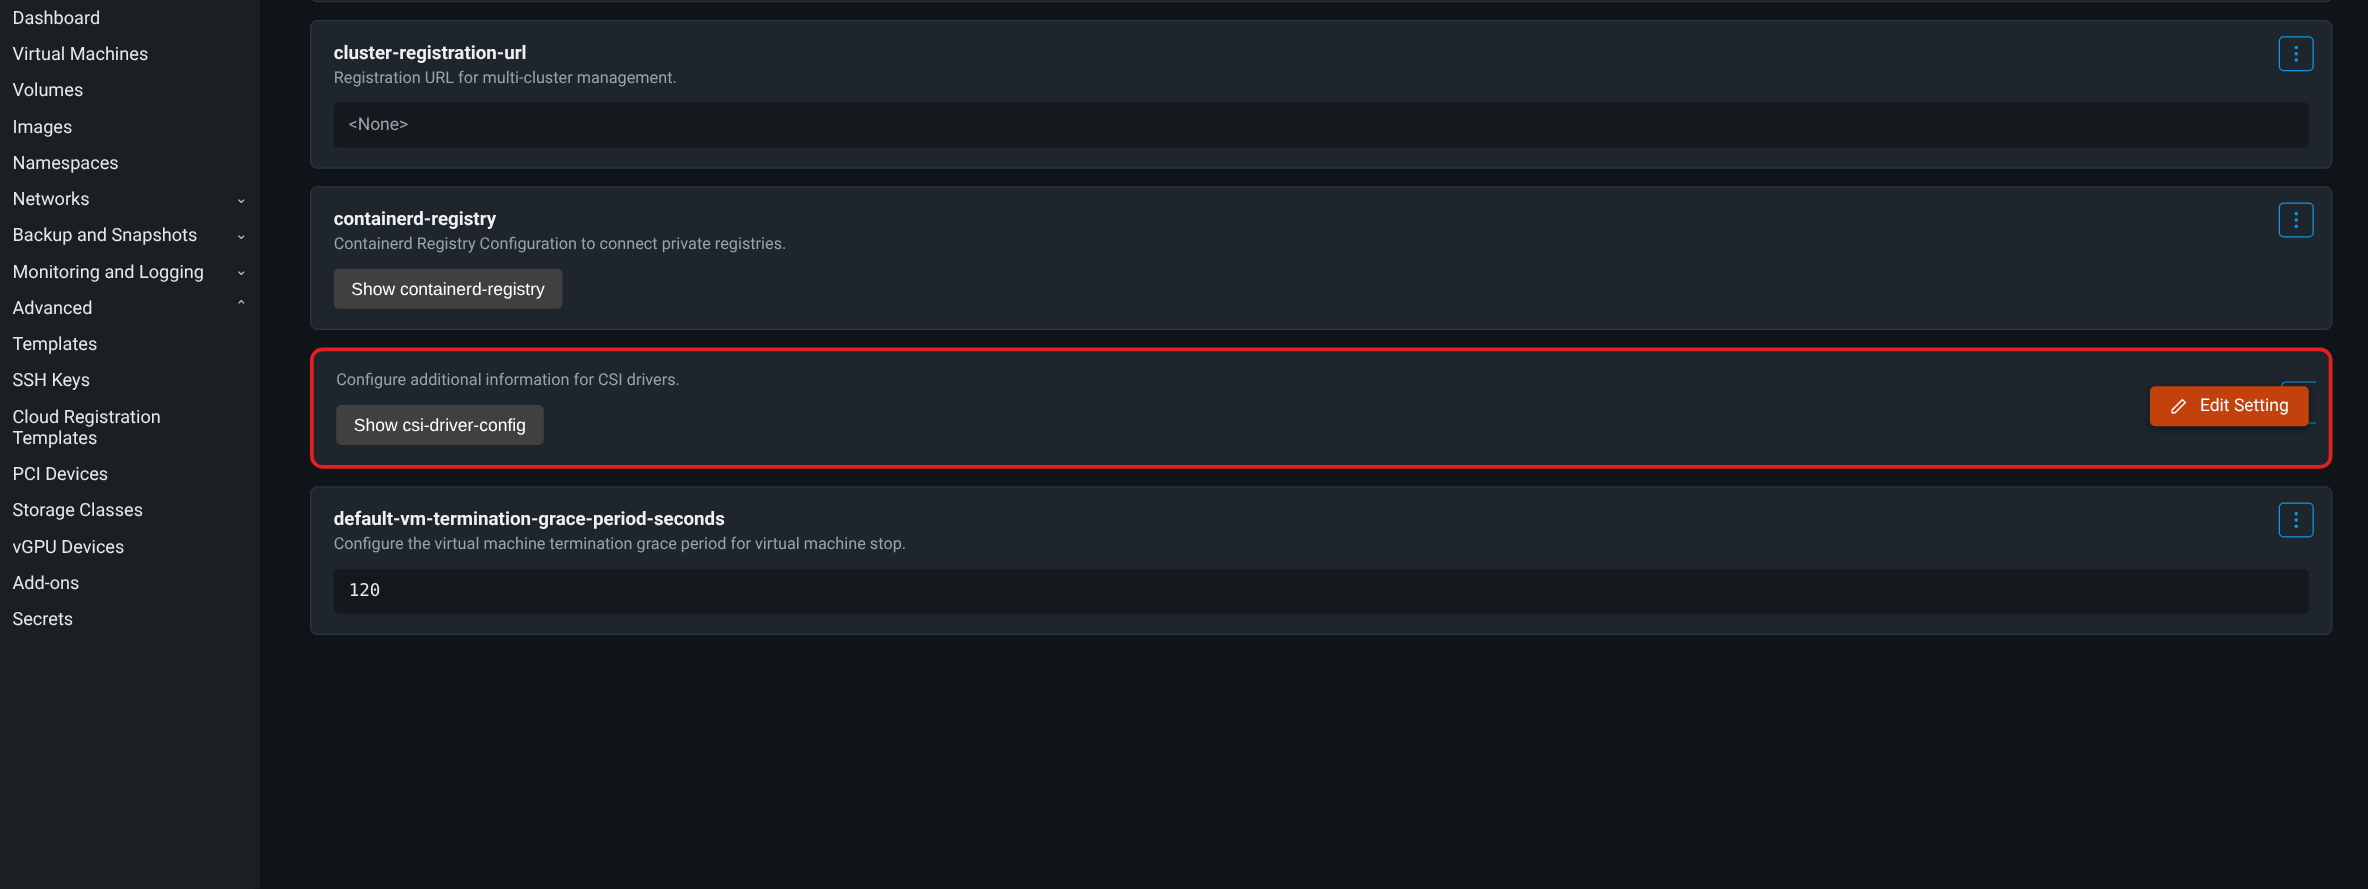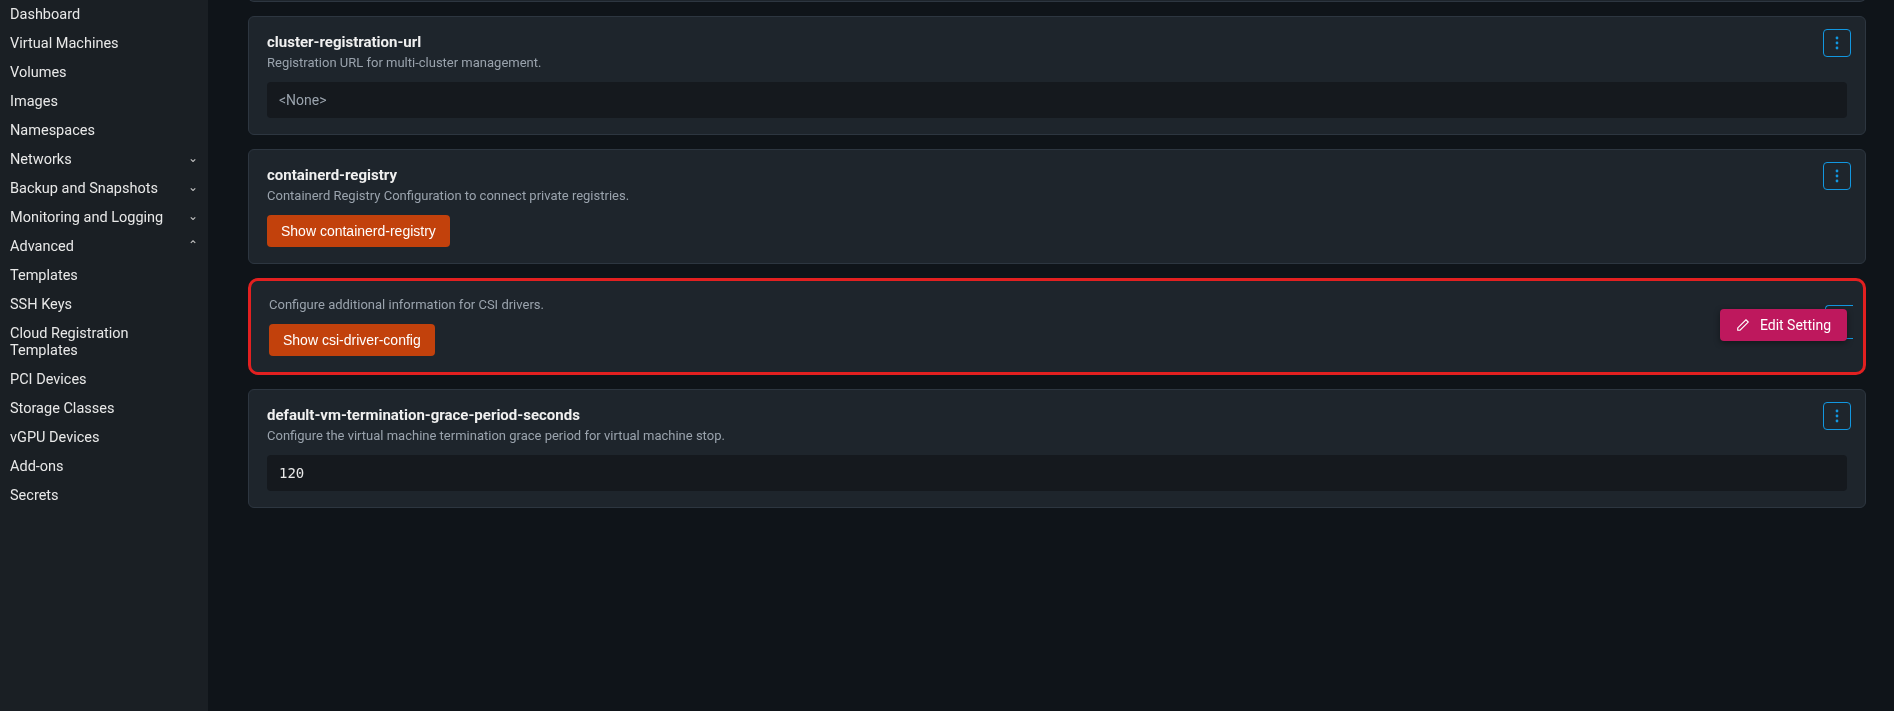--- a/index.html
+++ b/index.html
@@ -81,21 +81,21 @@
     font-family: inherit;
   }
   .value-box.mono {
     font-family: ui-monospace, SFMono-Regular, Menlo, Monaco, Consolas, monospace;
     color: #e8e8e8;
   }
   .btn {
     display: inline-flex;
     align-items: flex-end;
     gap: 8px;
-    background: #c2410c;
+    background: #404040;
     color: #fff;
     border: none;
     border-radius: 4px;
     padding: 8px 14px;
     font-size: 14px;
     cursor: pointer;
   }
   .kebab {
     position: absolute;
     top: 12px;
@@ -114,21 +114,21 @@
   .kebab svg { display:block; }
   .highlight {
     border: 3px solid #e22020;
     border-radius: 10px;
     position: relative;
   }
   .edit-popover {
     position: absolute;
     top: 28px;
     right: 16px;
-    background: #be185d;
+    background: #c2410c;
     color: #fff;
     border-radius: 4px;
     padding: 8px 16px;
     display: inline-flex;
     align-items: center;
     gap: 10px;
     font-size: 14px;
     cursor: pointer;
     box-shadow: 0 2px 6px rgba(0,0,0,.4);
     z-index: 5;

